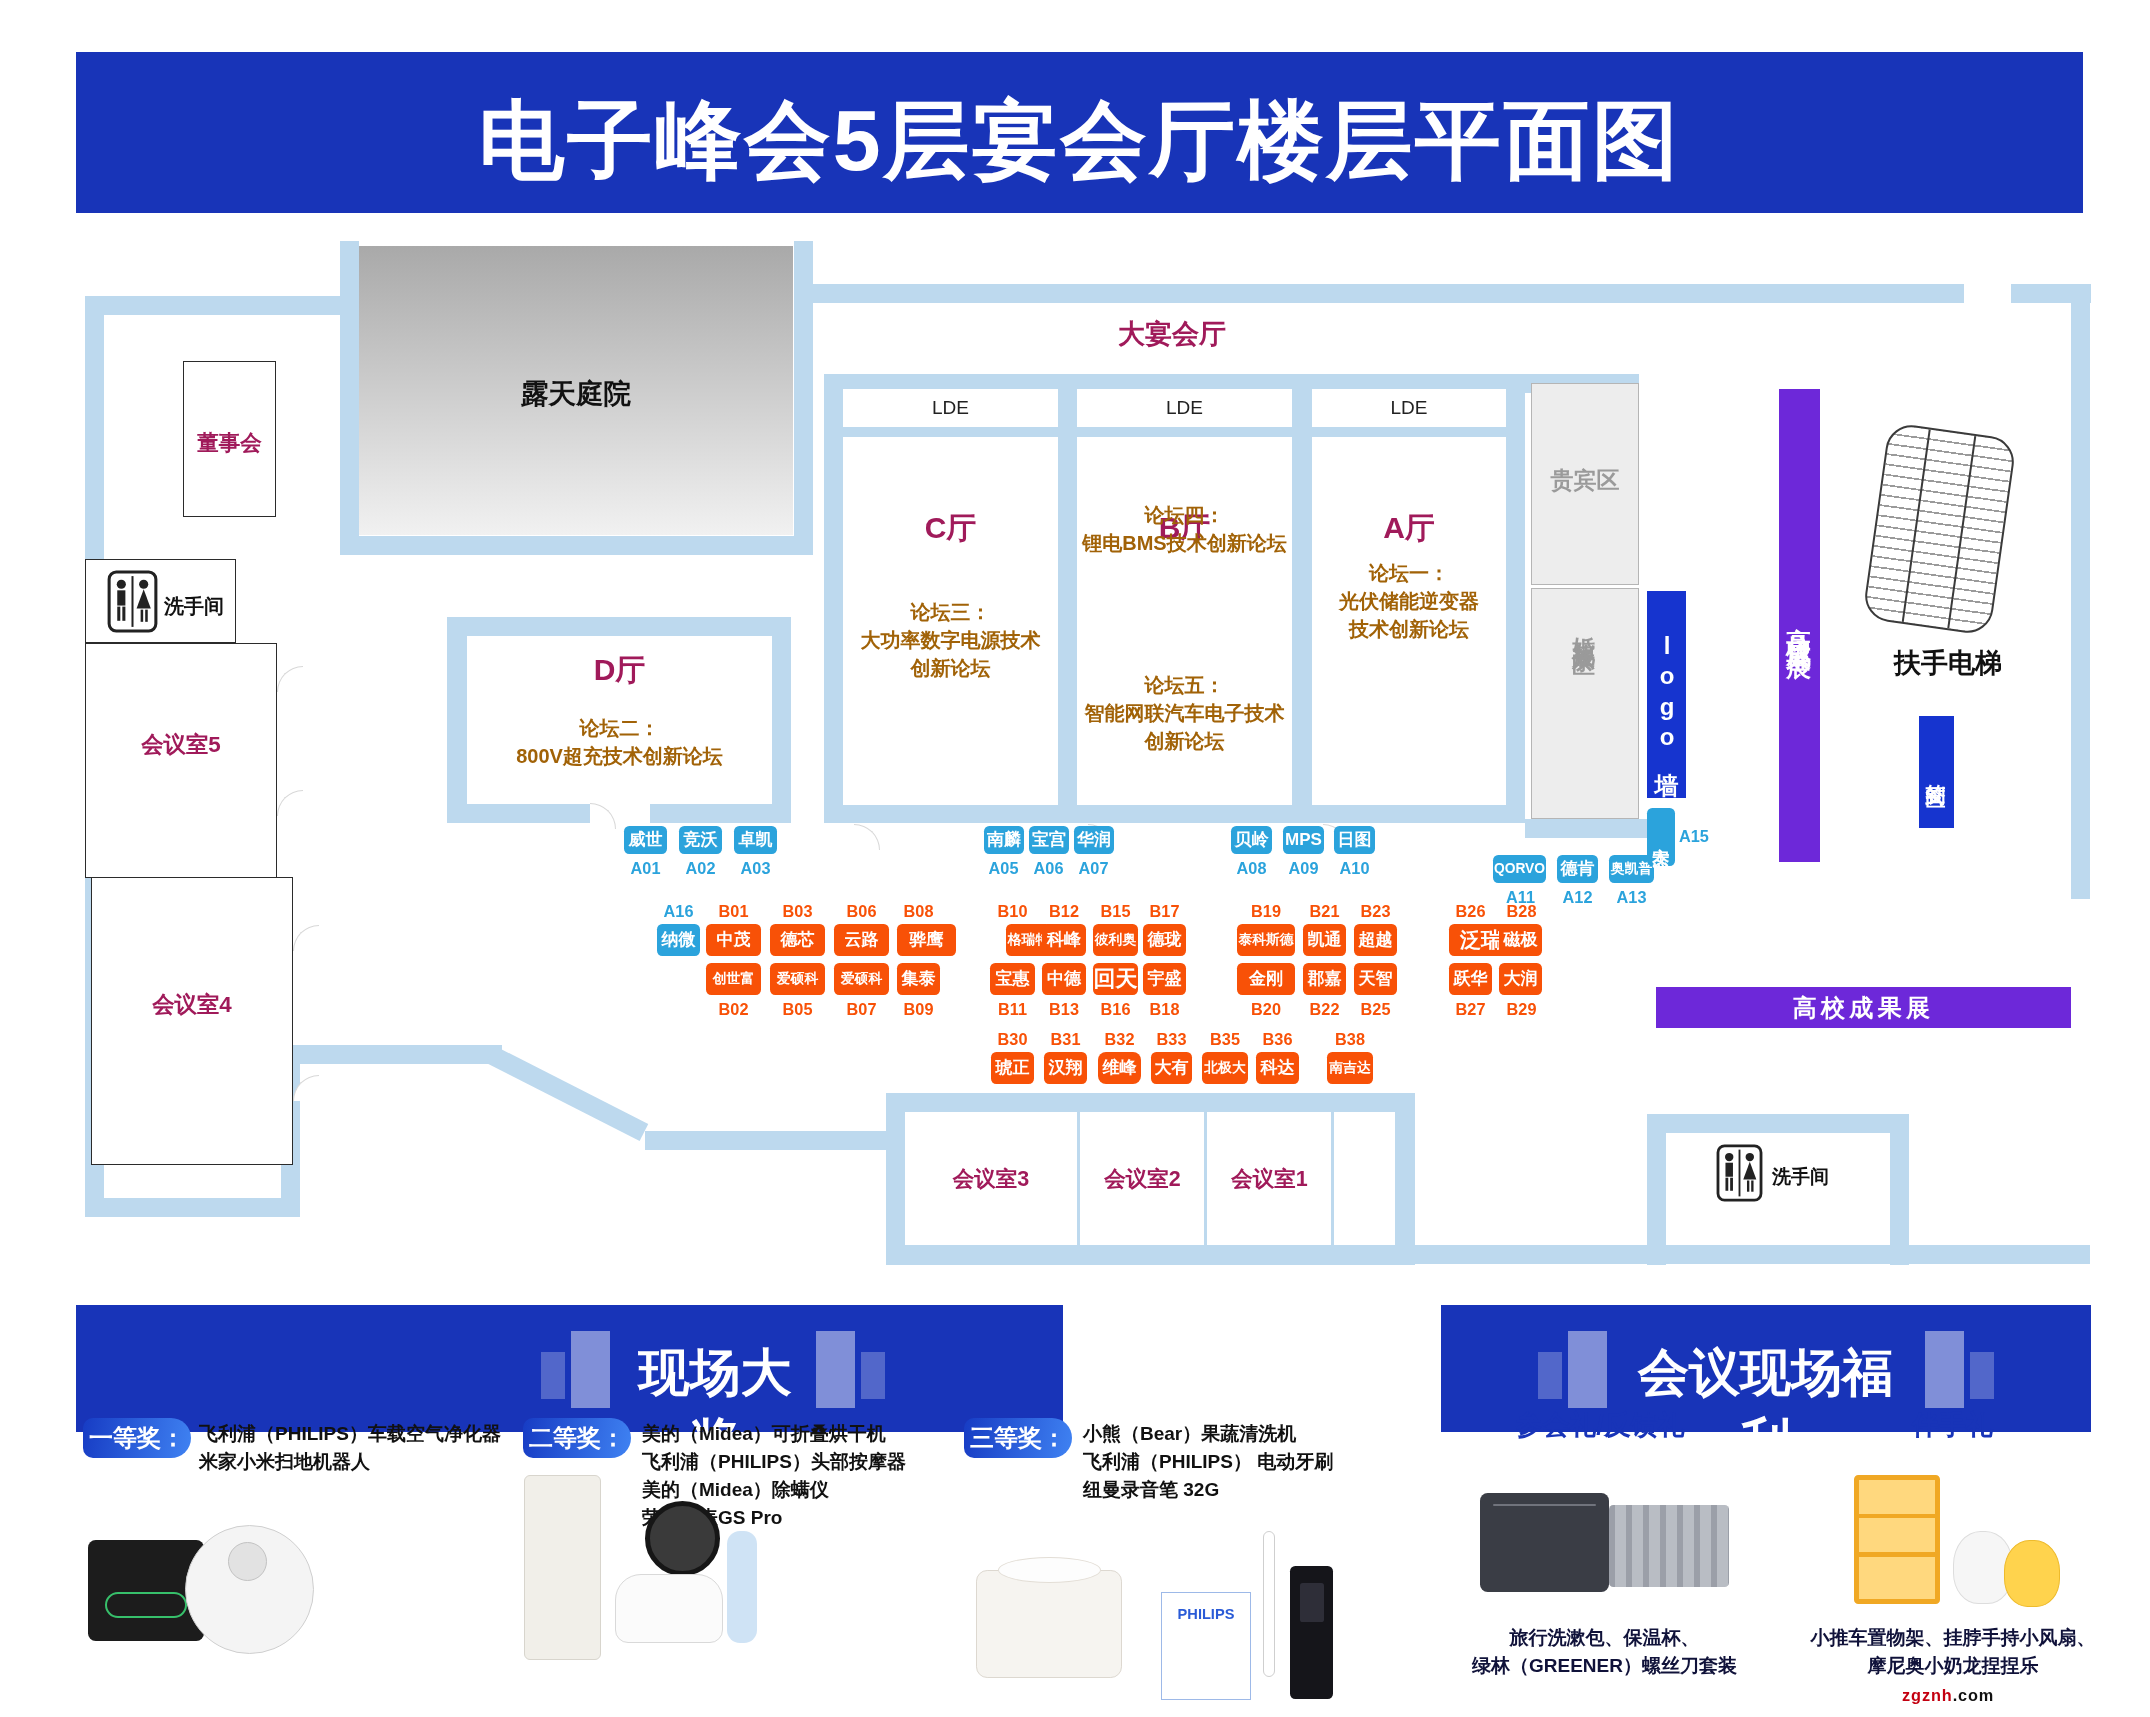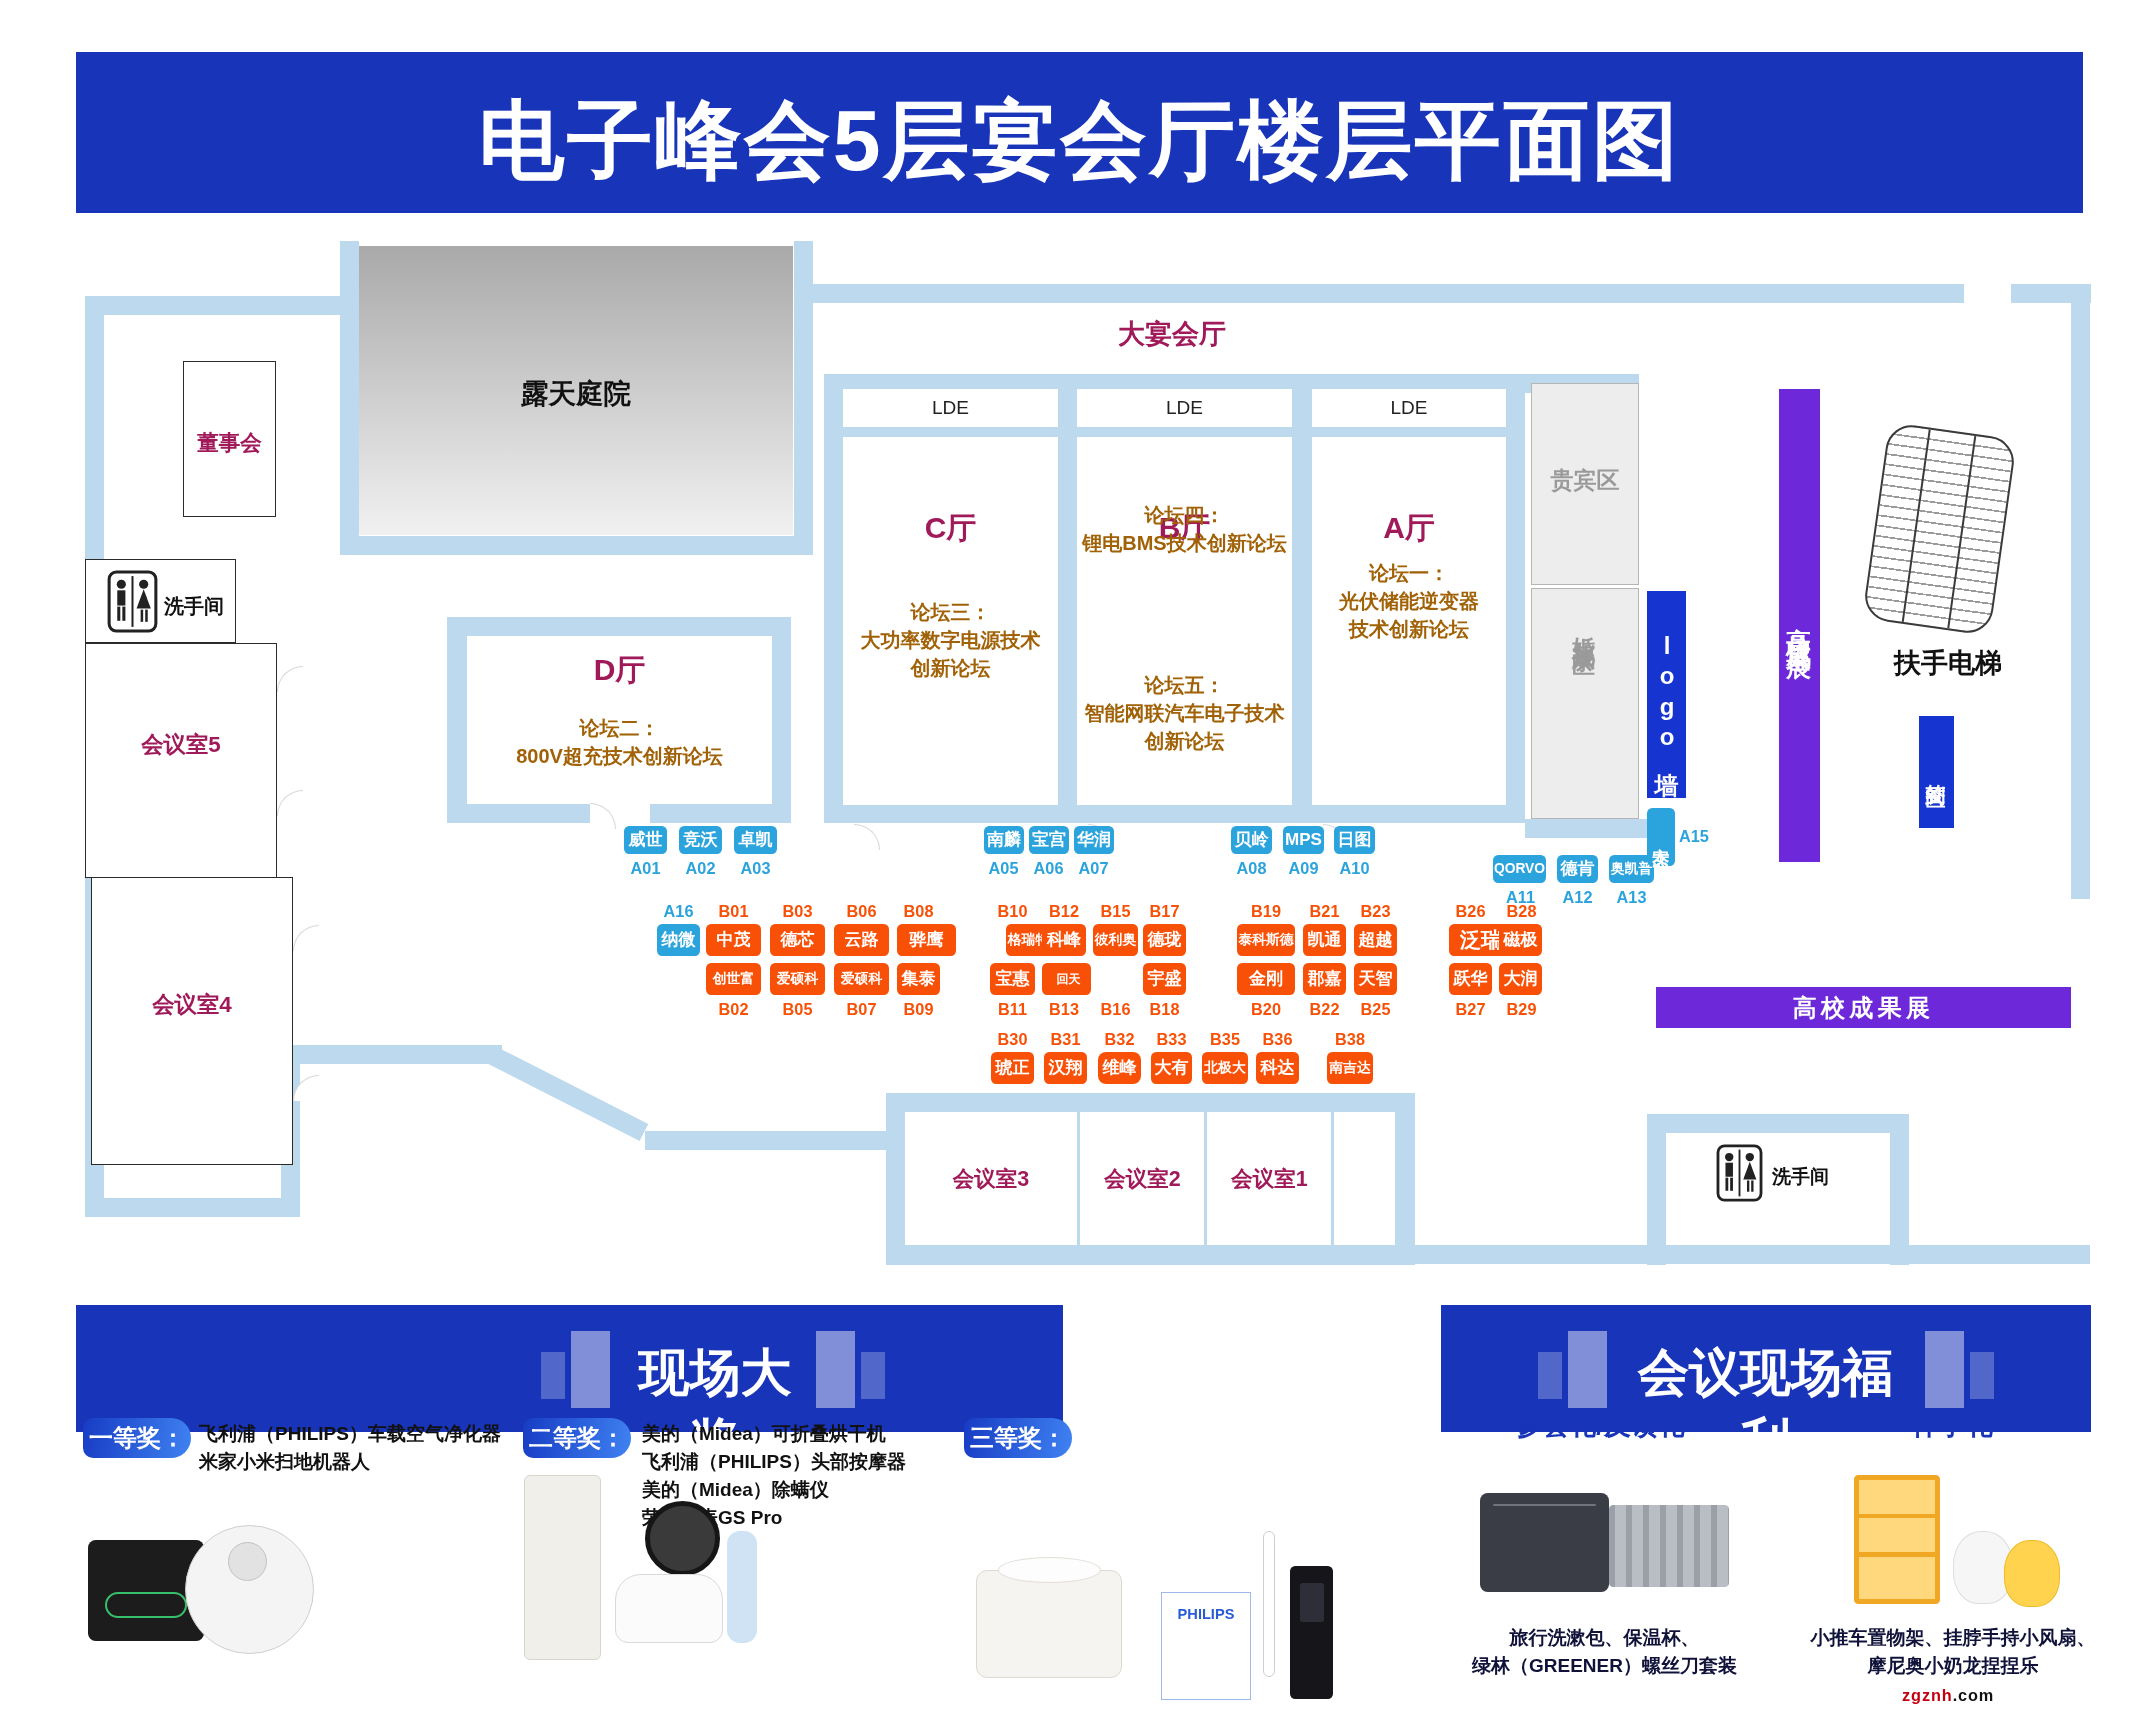--- a/index.html
+++ b/index.html
@@ -249,21 +249,21 @@
         <div class="booth o" style="left: 770px; top: 963px; width: 55px; height: 32px; font-size: 13.8px; line-height: 32px;">爱硕科贸</div>
         <div class="bid o" style="left: 757px; top: 1000px; width: 81px;">B05</div>
         <div class="booth o" style="left: 834px; top: 963px; width: 55px; height: 32px; font-size: 13.8px; line-height: 32px;">爱硕科贸</div>
         <div class="bid o" style="left: 821px; top: 1000px; width: 81px;">B07</div>
         <div class="booth o" style="left: 897px; top: 963px; width: 43px; height: 32px; font-size: 17px; line-height: 32px;">集泰</div>
         <div class="bid o" style="left: 884px; top: 1000px; width: 69px;">B09</div>
         <div class="booth o" style="left: 990px; top: 963px; width: 45px; height: 32px; font-size: 17px; line-height: 32px;">宝惠</div>
         <div class="bid o" style="left: 977px; top: 1000px; width: 71px;">B11</div>
         <div class="booth o" style="left: 1042px; top: 963px; width: 44px; height: 32px; font-size: 17px; line-height: 32px;">中德</div>
         <div class="bid o" style="left: 1029px; top: 1000px; width: 70px;">B13</div>
-        <div class="booth o" style="left: 1046px; top: 963px; width: 45px; height: 32px; font-size: 12px; line-height: 32px;">回天</div>
+        <div class="booth o" style="left: 1093px; top: 963px; width: 45px; height: 32px; font-size: 22px; line-height: 32px;">回天</div>
         <div class="bid o" style="left: 1080px; top: 1000px; width: 71px;">B16</div>
         <div class="booth o" style="left: 1143px; top: 963px; width: 43px; height: 32px; font-size: 17px; line-height: 32px;">宇盛</div>
         <div class="bid o" style="left: 1130px; top: 1000px; width: 69px;">B18</div>
         <div class="booth o" style="left: 1237px; top: 963px; width: 58px; height: 32px; font-size: 17px; line-height: 32px;">金刚</div>
         <div class="bid o" style="left: 1224px; top: 1000px; width: 84px;">B20</div>
         <div class="booth o" style="left: 1303px; top: 963px; width: 43px; height: 32px; font-size: 17px; line-height: 32px;">郡嘉</div>
         <div class="bid o" style="left: 1290px; top: 1000px; width: 69px;">B22</div>
         <div class="booth o" style="left: 1354px; top: 963px; width: 43px; height: 32px; font-size: 17px; line-height: 32px;">天智</div>
         <div class="bid o" style="left: 1341px; top: 1000px; width: 69px;">B25</div>
         <div class="booth o" style="left: 1449px; top: 963px; width: 43px; height: 32px; font-size: 17px; line-height: 32px;">跃华</div>
@@ -301,20 +301,25 @@
       <div>米家小米扫地机器人</div>
     </div>
   <div class="pill" style="left:523px;top:1418px;">二等奖：</div>
   <div class="plines" style="left:642px;top:1420px;">
       <div>美的（Midea）可折叠烘干机</div>
       <div>飞利浦（PHILIPS）头部按摩器</div>
       <div>美的（Midea）除螨仪</div>
       <div>荣耀手表GS Pro</div>
     </div>
   <div class="pill" style="left:964px;top:1418px;">三等奖：</div>
+  <div class="plines" style="left:1083px;top:1420px;">
+      <div>小熊（Bear）果蔬清洗机</div>
+      <div>飞利浦（PHILIPS） 电动牙刷</div>
+      <div>纽曼录音笔 32G</div>
+    </div>
 
   <div class="abs">
     <div class="abs" style="left:88px;top:1540px;width:116px;height:101px;background:#1c1c1c;border-radius:7.7px;"></div>
     <div class="abs" style="left:105px;top:1592px;width:82px;height:26px;border:2.6px solid #37c06b;border-radius:17px;box-sizing:border-box;"></div>
     <div class="abs" style="left:185px;top:1525px;width:129px;height:129px;background:#f4f4f4;border:1.7px solid #cfcfcf;border-radius:50%;box-sizing:border-box;"></div>
     <div class="abs" style="left:228px;top:1542px;width:39px;height:39px;background:#e2e2e2;border:1.7px solid #c2c2c2;border-radius:50%;box-sizing:border-box;"></div>
   </div>
   <div class="abs">
     <div class="abs" style="left:524px;top:1475px;width:77px;height:185px;background:#f1efe9;border:1.3px solid #d8d5cd;border-radius:6px;box-sizing:border-box;"></div>
     <div class="abs" style="left:645px;top:1501px;width:75px;height:75px;background:#3a3a3a;border:5.2px solid #161616;border-radius:50%;box-sizing:border-box;"></div>

